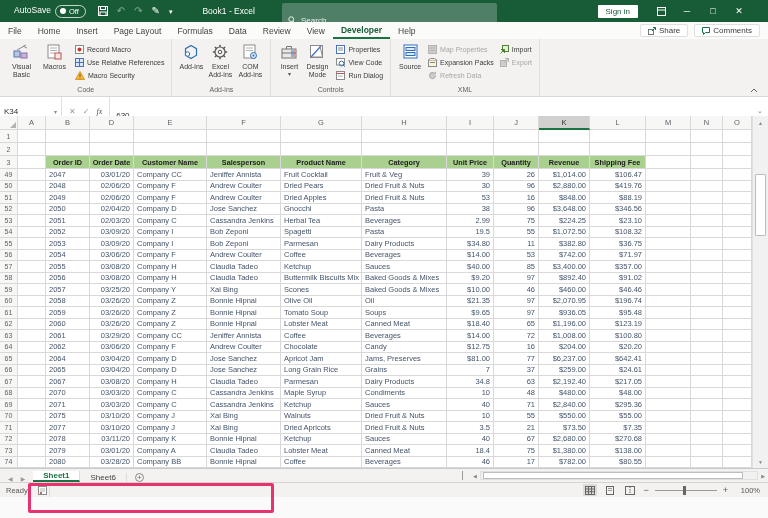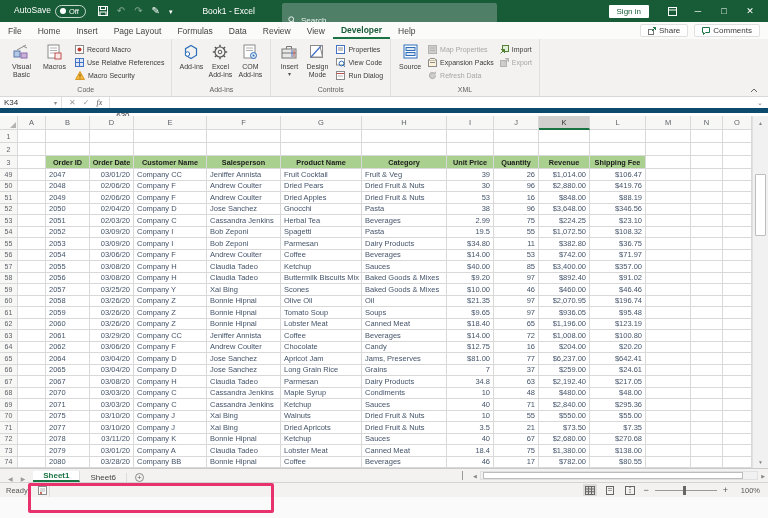--- a/index.html
+++ b/index.html
@@ -9,21 +9,21 @@
   
   .titlebar { position:absolute; top:0; left:0; right:0; height:22px; background:#185c37; display:flex; align-items:center; color:#fff; font-size:8.5px; }
   .autosave { display:flex; align-items:flex-start; gap:4px; margin-left:14px; }
   .pill { display:flex; align-items:center; gap:3px; border:1px solid rgba(255,255,255,.75); border-radius:8px; padding:1px 6px 1px 4px; font-size:7.5px; }
   .pill .dot { width:6px; height:6px; border-radius:50%; background:#fff; display:inline-block; }
   .qat { display:flex; align-items:center; gap:9px; margin-left:12px; }
   .qat .g { opacity:.45; }
   .ticon { font-size:10px; line-height:1; }
   .doc-title { margin-left:30px; font-size:8.5px; white-space:nowrap; }
   .searchbox { position:absolute; left:282px; top:3px; width:215px; height:16px; background:#4f7f67; border-radius:2px; display:flex; align-items:center; gap:5px; padding:17px 6px; color:rgba(255,255,255,.9); font-size:8px; }
-  .tb-right { position:absolute; right:5px; top:0; height:22px; display:flex; align-items:center; gap:0; }
+  .tb-right { position:absolute; right:16px; top:0; height:22px; display:flex; align-items:center; gap:0; }
   .signin { background:#fff; color:#185c37; font-size:8px; padding:2px 8px; border-radius:1px; margin-right:10px; }
   .winbtn { width:26px; height:22px; display:flex; align-items:center; justify-content:center; font-size:9px; color:#fff; }
 
   
   .tabrow { position:absolute; top:22px; left:0; right:0; height:17px; background:#fbfbfa; display:flex; align-items:center; font-size:8.5px; color:#444; }
   .rtab { padding:2px 8px; height:17px; display:flex; align-items:center; }
   .rtab.active { color:#185c37; font-weight:bold; border-bottom:2px solid #1a7342; }
   .tabrow-right { margin-left:auto; display:flex; gap:6px; margin-right:8px; }
   .chipbtn { display:flex; align-items:center; gap:3px; border:1px solid #e0e0e0; background:#fff; border-radius:2px; padding:1px 7px; font-size:8px; color:#3b3b3b; }
 
@@ -35,21 +35,21 @@
   .bigbtn { display:flex; flex-direction:column; align-items:center; justify-content:flex-start; width:33px; font-size:7px; color:#3b3b3b; text-align:center; line-height:1.15; padding-top:2px; }
   .bigbtn .bicon { height:18px; display:flex; align-items:center; justify-content:center; margin-bottom:2px; }
   .smallcol { display:flex; flex-direction:column; padding:3px 2px 0 4px; gap:2px; }
   .smallbtn { display:flex; align-items:center; gap:3px; font-size:7px; color:#3b3b3b; height:11px; white-space:nowrap; }
   .smallbtn.disabled { color:#a8a6a4; }
   .smallbtn.disabled svg * { stroke:#b5b3b1 !important; fill:#cfcdcb !important; }
   .caret { font-size:6px; color:#555; }
   .collapse-chevron { position:absolute; right:10px; bottom:3px; color:#666; font-size:8px; }
 
   
-  .fbar { position:absolute; top:97px; left:0; right:0; height:16px; background:#fff; border-bottom:5px solid #0c4a6e; display:flex; align-items:stretch; font-size:8px; color:#333; }
+  .fbar { position:absolute; top:97px; left:0; right:0; height:31px; background:#fff; border-bottom:3px solid #0c4a6e; display:flex; align-items:stretch; font-size:8px; color:#333; }
   .namebox { width:62px; display:flex; align-items:center; justify-content:space-between; padding:0 4px; border-right:1px solid #e0e0e0; }
   .fbtns { display:flex; align-items:center; gap:7px; padding:0 7px; border-right:1px solid #e0e0e0; color:#9a9a9a; }
   .fx { font-style:italic; color:#555; font-family:"Liberation Serif",serif; }
   .fvalue { flex:1; display:flex; align-items:center; padding:18px 6px; }
   .fbar-exp { width:16px; display:flex; align-items:center; justify-content:center; color:#777; font-size:7px; }
 
   
   .sheet { position:absolute; top:116px; left:0; width:752px; height:352px; background:#fff; overflow:hidden; }
   .grid-row { display:grid; grid-template-columns:18px 28px 44px 44px 73px 74px 81px 85px 47px 45px 51px 56px 45px 32px 29px; }
   .colheads { height:14px; }

